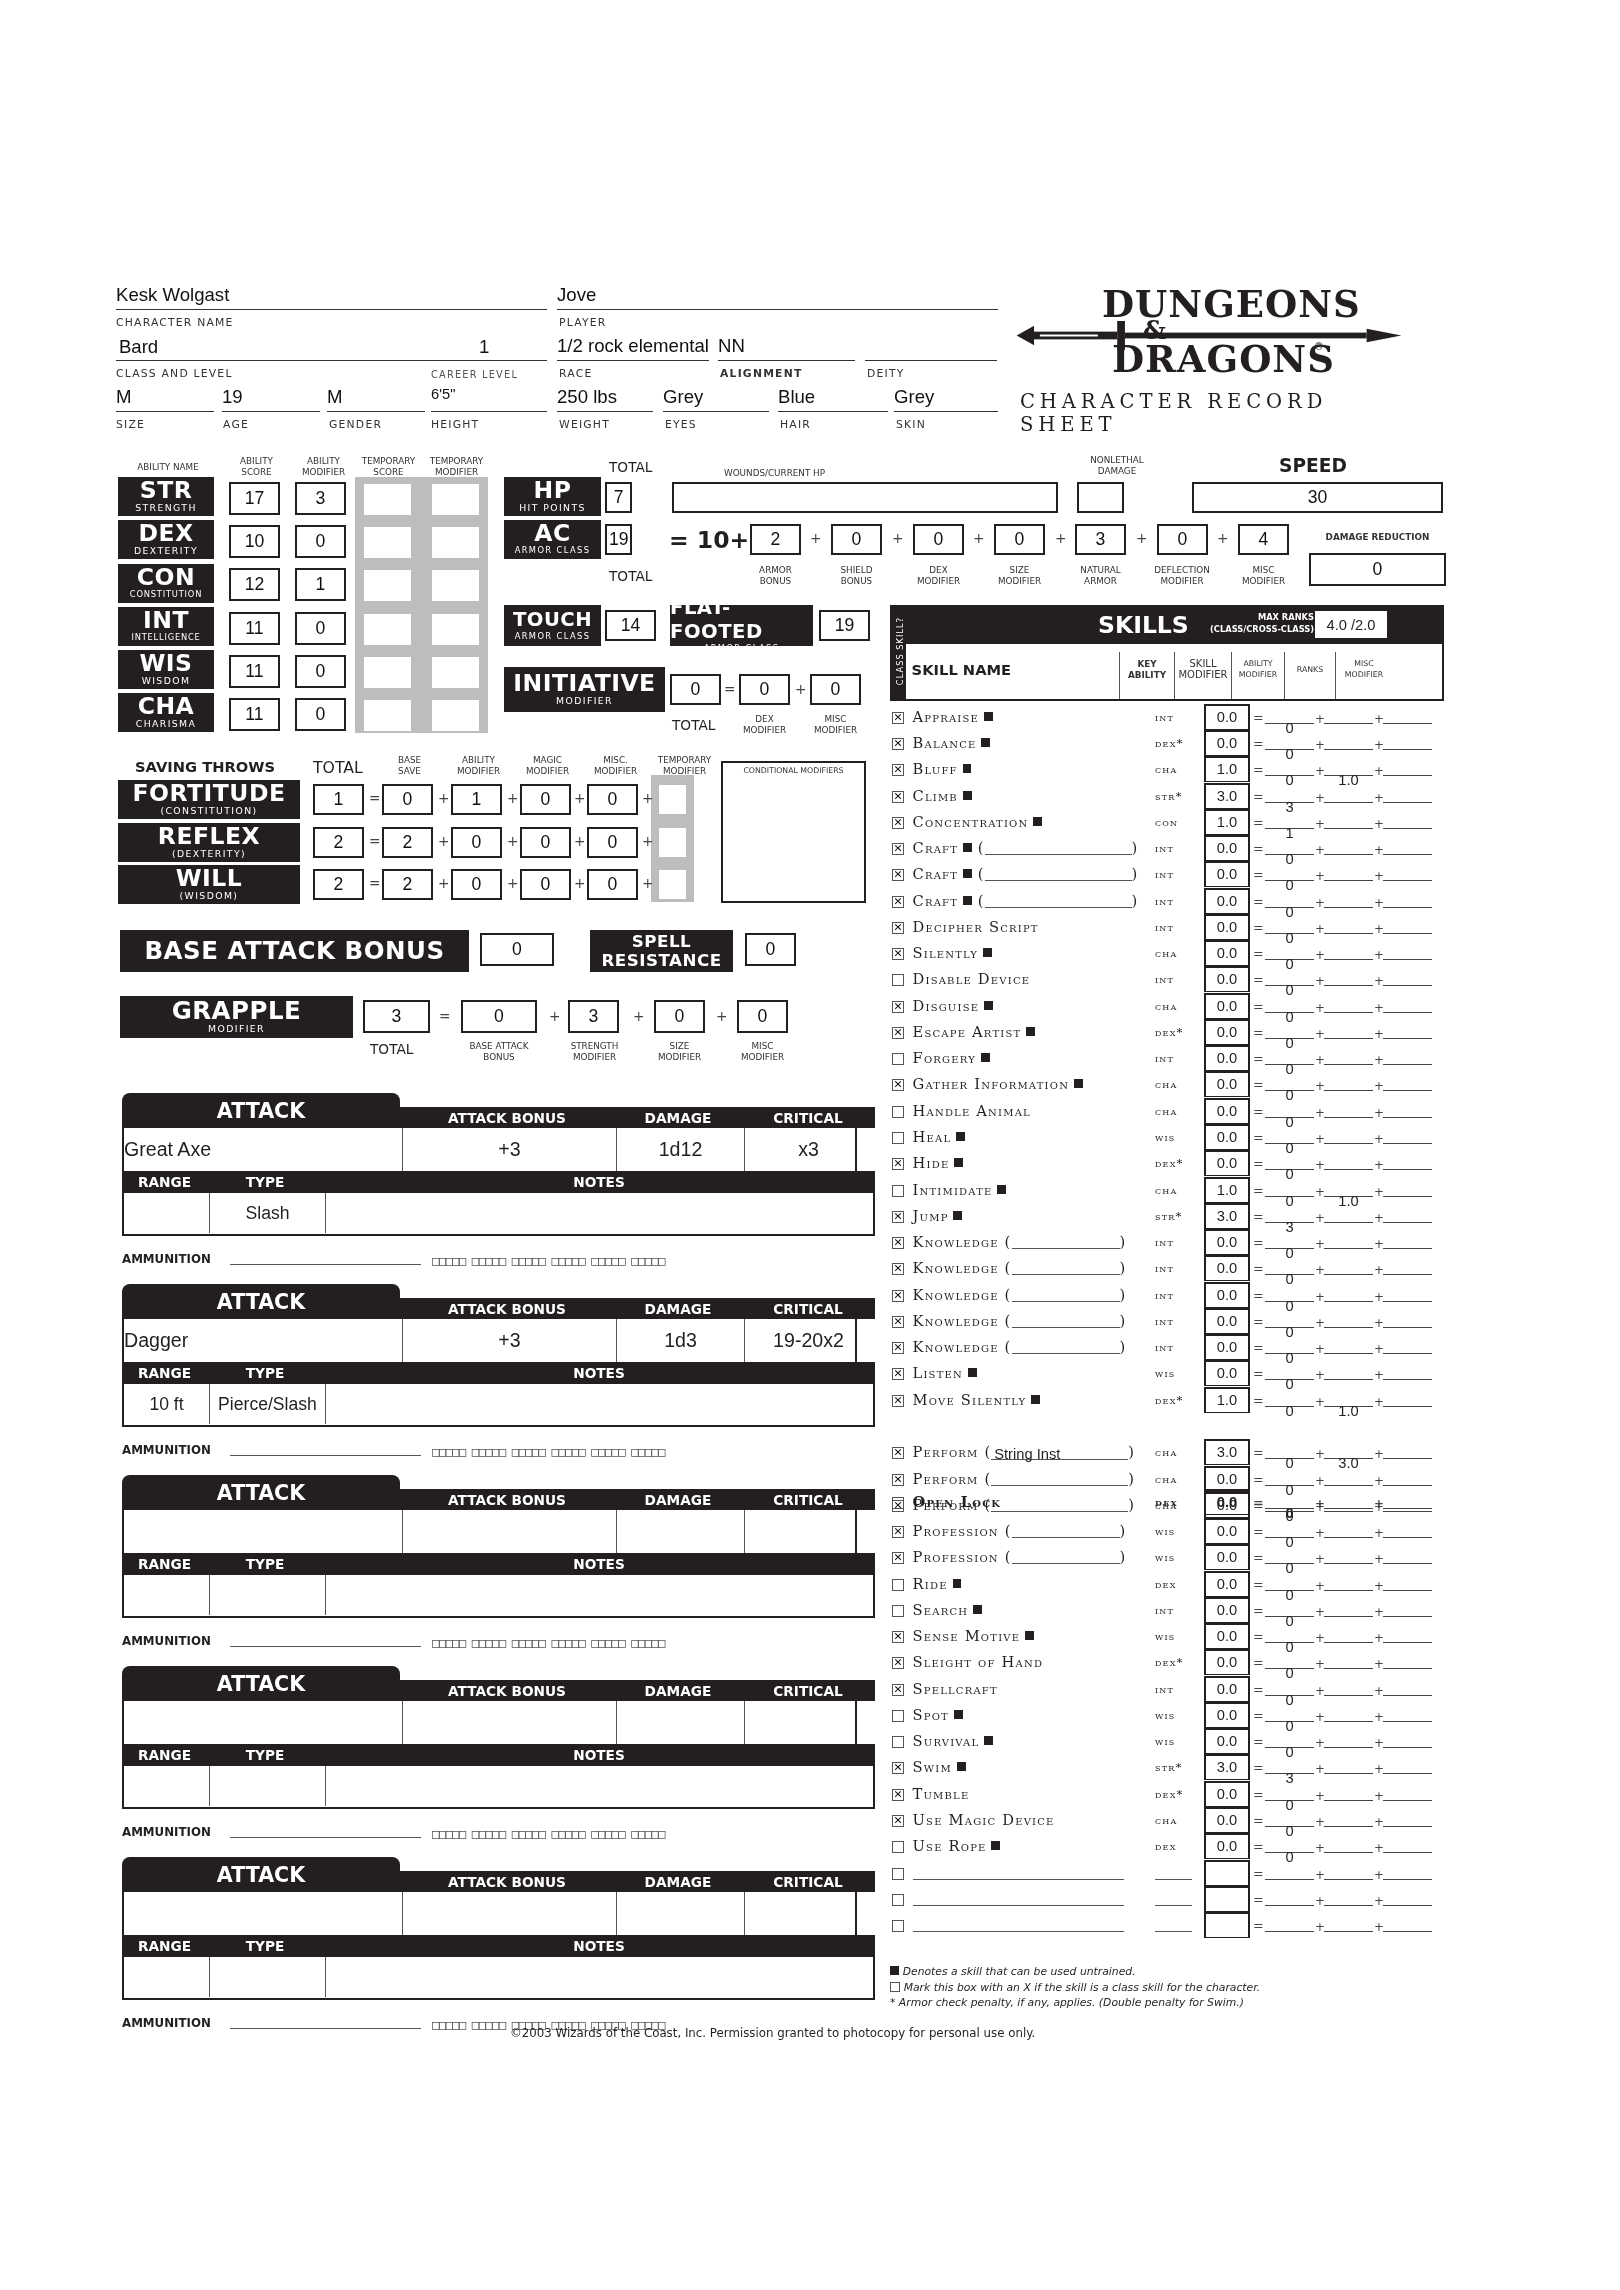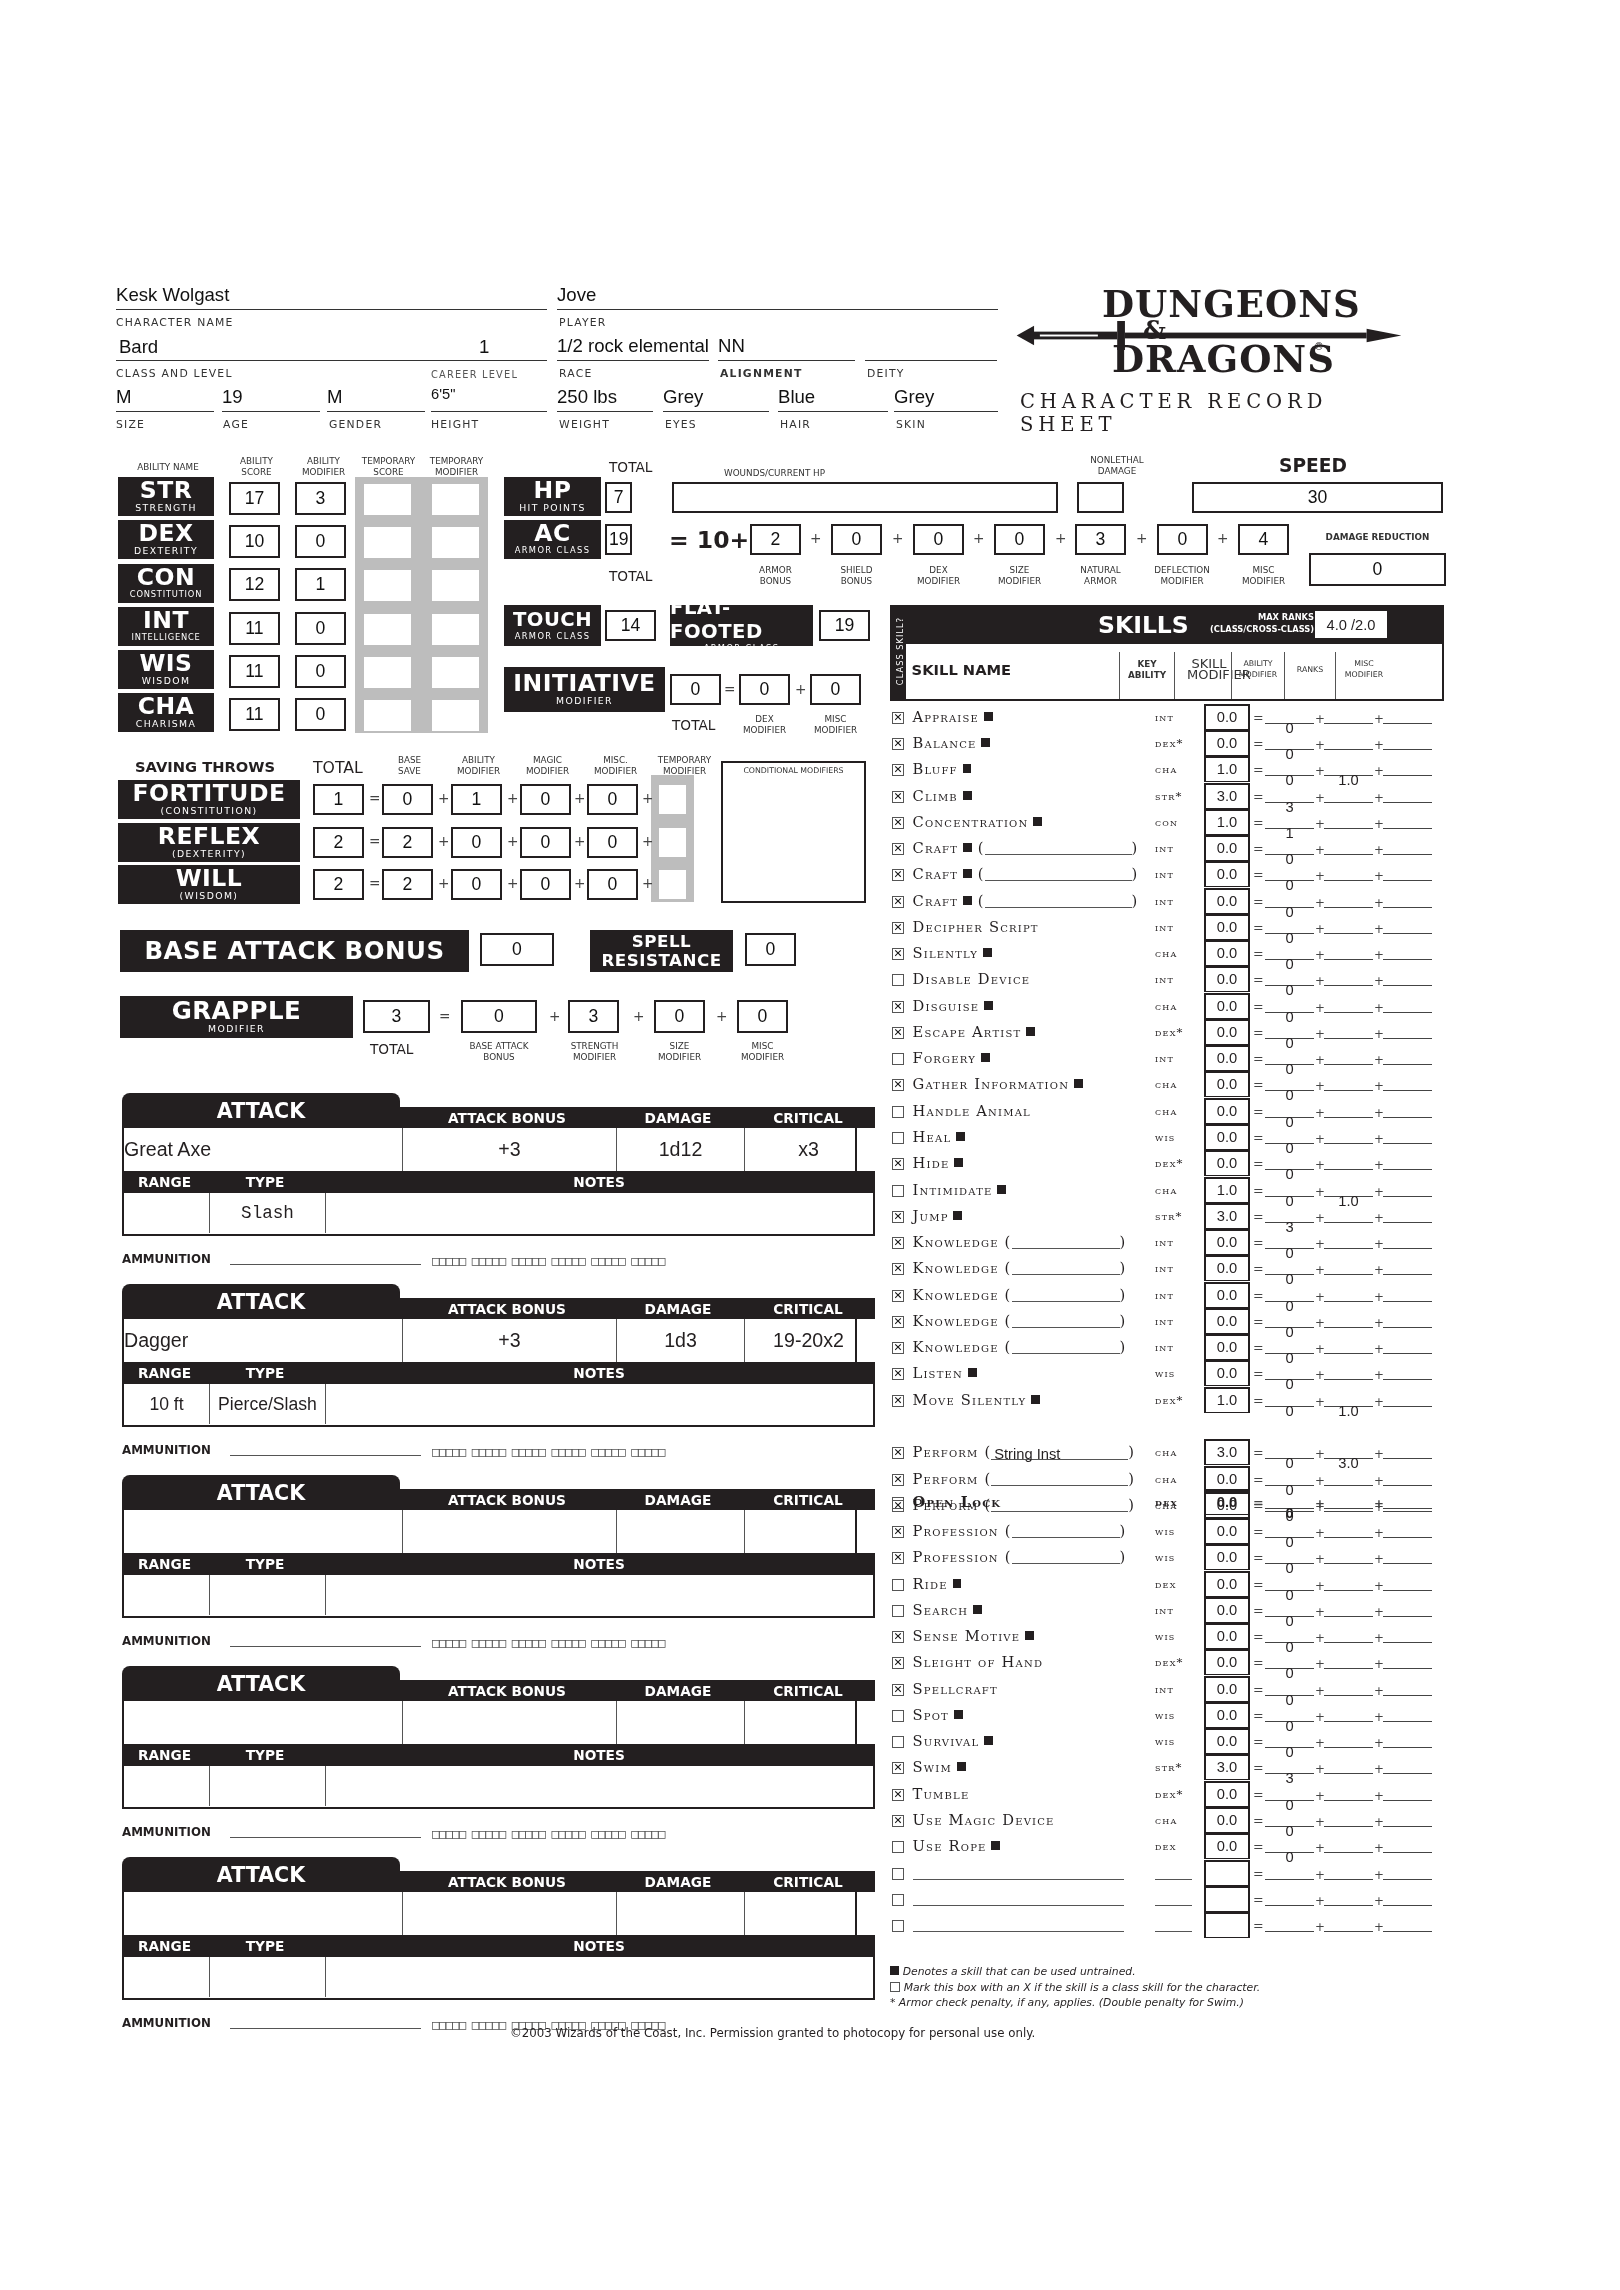--- a/index.html
+++ b/index.html
@@ -353,21 +353,21 @@
       <div class="c" style="left:492px;width:128px;">1d12</div>
       <div class="c" style="left:620px;width:128px;">x3</div>
     </div>
     <div class="atk-h2">
       <span style="left:0;width:85px;">RANGE</span>
       <span style="left:85px;width:116px;">TYPE</span>
       <span style="left:201px;width:552px;">NOTES</span>
     </div>
     <div class="atk-bot">
       <div class="c" style="left:0;width:85px;border-left:none;"></div>
-      <div class="c" style="left:85px;width:116px;font-family:Liberation Mono, monospace;">Slash</div>
+      <div class="c" style="left:85px;width:116px;">Slash</div>
       <div class="c" style="left:201px;width:548px;"></div>
     </div>
     <div class="ammo">
       <span class="lab">AMMUNITION</span>
       <span class="ln"></span>
       <span class="sq">□□□□□ □□□□□ □□□□□ □□□□□ □□□□□ □□□□□</span>
     </div>
   </div>
     <div class="atk" style="top: 1284px;">
     <div class="atk-tab">ATTACK</div>
@@ -489,21 +489,21 @@
 
 <div class="abs" style="left:890px;top:605px;width:554px;height:96px;border:2px solid #231f20;">
   <div class="abs" style="left:0;top:0;width:550px;height:37px;background:#231f20;"></div>
   <div class="abs" style="left:0;top:0;width:13.7px;height:92px;background:#231f20;"></div>
   <div class="abs" style="left:-35px;top:39px;width:86px;transform:rotate(-90deg);color:#fff;font-size:8.3px;letter-spacing:1px;text-align:center;">CLASS SKILL?</div>
   <div class="abs" style="left:206px;top:3.9px;color:#fff;font-weight:bold;font-size:23.5px;">SKILLS</div>
   <div class="abs" style="left:314px;top:4.9px;width:108px;color:#fff;font-size:8.3px;font-weight:bold;text-align:right;line-height:11.8px;"><span>MAX RANKS</span><br><span>(CLASS/CROSS-CLASS)</span></div>
   <div class="abs" style="left:423px;top:3.9px;width:72px;height:27.4px;background:#fff;display:flex;align-items:center;justify-content:center;font-family:'Liberation Sans',sans-serif;font-size:14.7px;">4.0 /2.0</div>
   <div class="abs" style="left:19.6px;top:54px;font-weight:bold;font-size:14.7px;">SKILL NAME</div>
   <div class="hdr" style="left:227px;top:45px;width:55px;height:47px;border-left:1px solid #555;padding-top:6.9px;font-weight:bold;"><span>KEY</span><br><span>ABILITY</span></div>
-  <div class="hdr" style="left:282px;top:45px;width:57px;height:47px;border-left:1px solid #555;padding-top:6.9px;font-size:13px;padding-left:12px;"><span>SKILL</span><br><span>MODIFIER</span></div>
+  <div class="hdr" style="left:282px;top:45px;width:57px;height:47px;border-left:1px solid #555;padding-top:6.9px;font-size:10px;"><span>SKILL</span><br><span>MODIFIER</span></div>
   <div class="hdr" style="left:339px;top:45px;width:53px;height:47px;border-left:1px solid #555;padding-top:6.9px;font-size:7.8px;"><span>ABILITY</span><br><span>MODIFIER</span></div>
   <div class="hdr" style="left:392px;top:45px;width:51px;height:47px;border-left:1px solid #555;padding-top:12.7px;font-size:7.8px;">RANKS</div>
   <div class="hdr" style="left:443px;top:45px;width:57px;height:47px;border-left:1px solid #555;padding-top:6.9px;font-size:7.8px;"><span>MISC</span><br><span>MODIFIER</span></div>
 </div>
 
 <div id="skills-container">
     <div class="sk-row" style="top: 704px;">
       <span class="sk-cb">✕</span>
       <span class="sk-name"><span>Appraise</span><span class="sq"></span></span>
       <span class="sk-key">INT</span>

